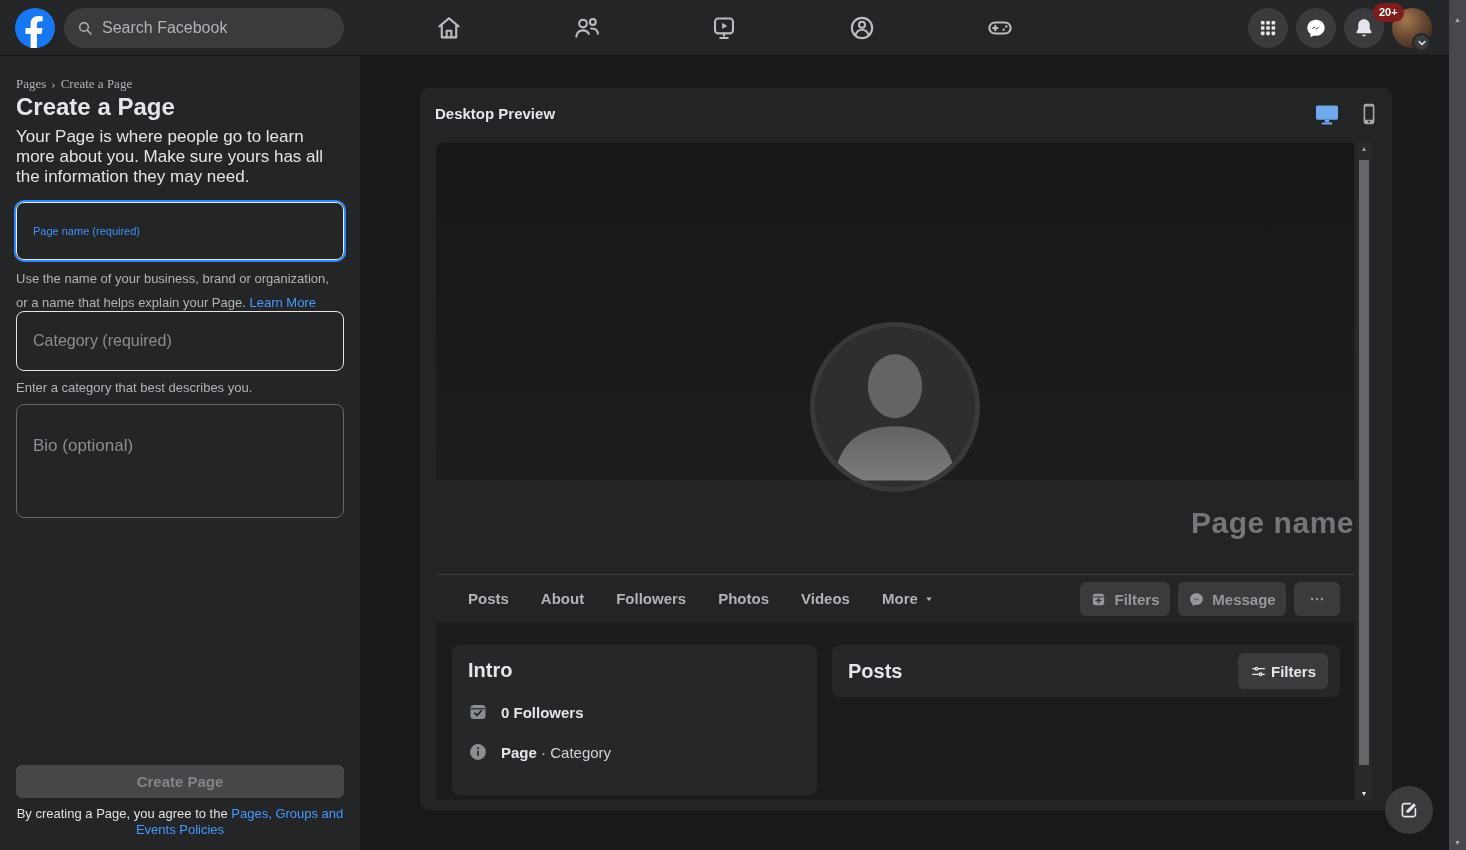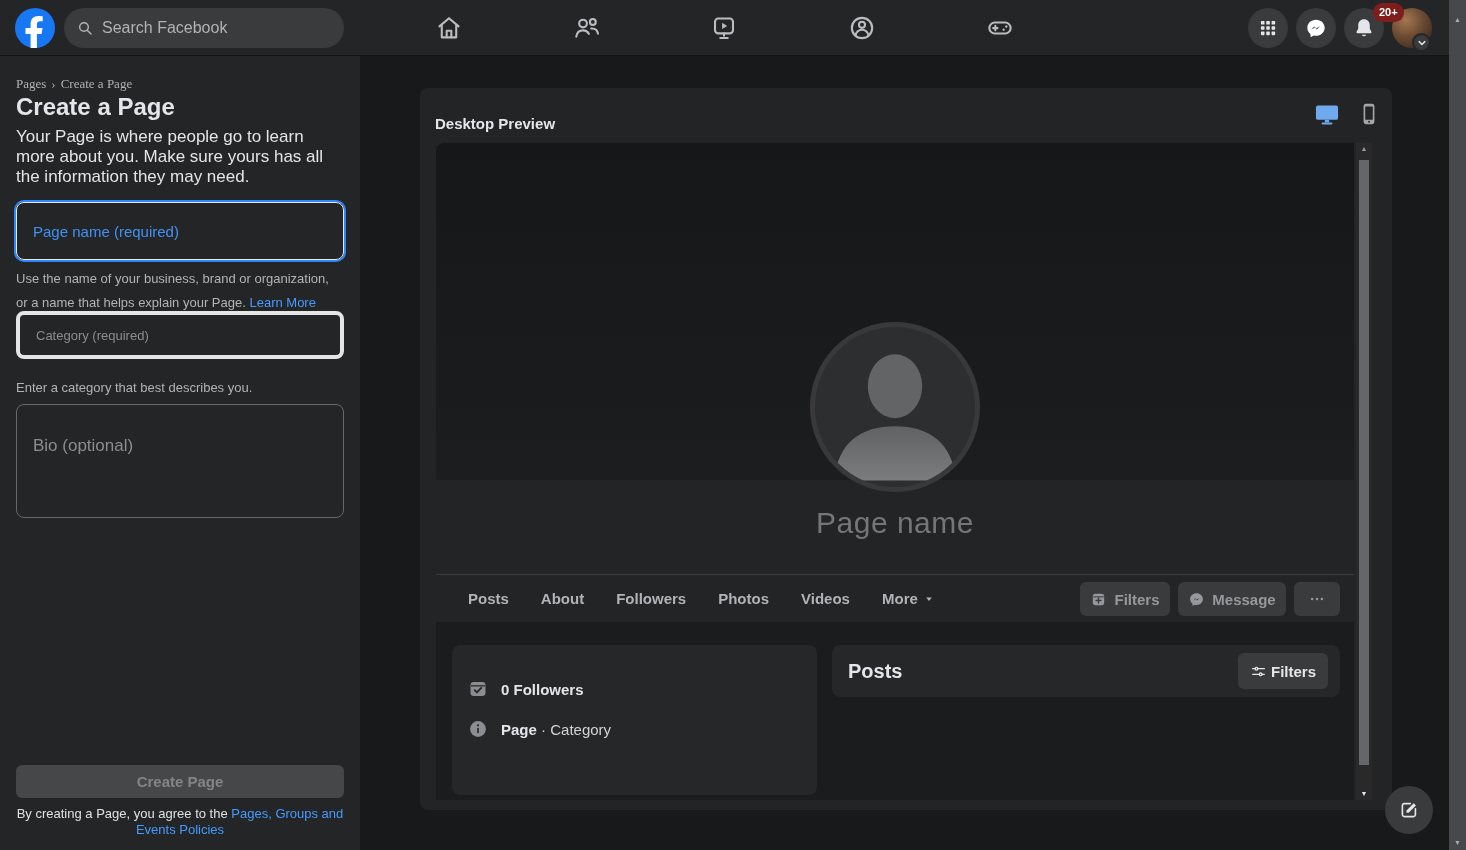--- a/index.html
+++ b/index.html
@@ -37,46 +37,46 @@
   
   .sidebar { position:absolute; left:0; top:56px; width:360px; height:794px; background:#242526; }
   .sb { position:absolute; left:16px; width:328px; }
   .crumbs { top:20px; font-size:13px; color:#b0b3b8; display:flex; gap:5px; }
   .crumbs span { cursor:default;font-family:Liberation Serif, serif; }
   .sb-title { top:37px; font-size:24px; font-weight:700; color:#e4e6eb; }
   .sb-desc { top:71px; font-size:17px; line-height:20px; color:#e2e4e8; }
   .field { border-radius:8px; display:flex; align-items:center; padding:0 16px; background:transparent; }
   .field-name {
     top:146px; height:58px; border:1px solid #e8eaed; box-shadow:0 0 0 2px #2d88ff;
-    color:#4191f5; font-size:15px;
-  }
-  .field-cat { top:255px; height:48px; border:4px solid #e5e5e5; color:#8a8d91; font-size:13px; }
+    color:#4191f5; font-size:11px;
+  }
+  .field-cat { top:255px; height:60px; border:1px solid #e5e5e5; color:#8a8d91; font-size:16px; }
   .field-bio { top:348px; height:114px; border:1px solid #65676b; color:#8a8d91; font-size:17px; align-items:flex-start; padding-top:31px; }
   .helper { font-size:13px; line-height:24px; color:#b0b3b8; }
   .help-name { top:211px; }
   .help-cat { top:320px; }
   .help-bio { top:471px; }
   .link { color:#4599ff; cursor:pointer; }
   .create-btn {
     top:709px; height:33px; border:none; border-radius:6px; background:#454748;
     color:#828589; font-size:15px; font-weight:700; display:flex; align-items:center; justify-content:center;
     font-family:"Liberation Sans", sans-serif; width:328px;
   }
   .policy { top:750px; font-size:13px; line-height:15.5px; text-align:center; color:#dfe1e5; }
 
   
   .card { position:absolute; left:420px; top:88px; width:972px; height:722px; background:#232425; border-radius:8px; }
-  .card-title { position:absolute; left:15px; top:17px; font-size:15px; font-weight:700; color:#e4e6eb;margin-top:10px; }
+  .card-title { position:absolute; left:15px; top:17px; font-size:15px; font-weight:700; color:#e4e6eb; }
   .dev-toggle { position:absolute; top:13px; width:26px; height:26px; }
   .dev-desktop{ left:894px; } .dev-mobile{ left:936px; }
 
   .viewport { position:absolute; left:16px; top:55px; width:918px; height:657px; border-top-left-radius:8px; overflow:hidden; background:#1b1c1d; }
   .cover { position:absolute; left:0; top:0; width:918px; height:337px; background:linear-gradient(#161718,#1c1d1e); }
   .strip { position:absolute; left:0; top:337px; width:918px; height:142px; background:#232425; }
-  .pv-name { position:absolute; left:0; top:26px; width:918px; text-align:center; font-size:30px; font-weight:400; color:#747679; letter-spacing:.5px; }
+  .pv-name { position:absolute; left:0; top:26px; width:918px; text-align:right; font-size:30px; font-weight:700; color:#747679; letter-spacing:.5px; }
   .avatar-big {
     position:absolute; left:374px; top:179px; width:170px; height:170px; border-radius:50%;
     background:#2d2e2f; border:5px solid #39393a; overflow:hidden; z-index:2;
   }
   .tabsrow { position:absolute; left:0; top:94px; width:918px; height:48px; border-top:1px solid #3b3c3d; display:flex; align-items:center; padding-left:16px; }
   .tab { padding:0 16px; font-size:15px; font-weight:700; color:#b0b3b8; height:48px; display:flex; align-items:center; gap:6px; }
   .pv-btn {
     position:absolute; top:102px; height:34px; border-radius:6px; background:#3a3b3c; color:#96989d;
     font-size:15px; font-weight:700; display:flex; align-items:center; justify-content:center; gap:7px; z-index:2;
   }
@@ -311,20 +311,21 @@
           <svg width="18" height="18" viewBox="0 0 24 24" fill="currentColor">
             <circle cx="5.5" cy="12" r="1.7"></circle>
               <circle cx="12" cy="12" r="1.7"></circle>
               <circle cx="18.5" cy="12" r="1.7"></circle>
           </svg>
         </div>
       </div>
 
       <div class="pv-content">
         <div class="intro-card">
+          <div class="intro-title">Intro</div>
           <div class="intro-row">
             <svg width="20" height="20" viewBox="0 0 24 24">
               <rect x="3" y="3.5" width="18" height="17" rx="4" fill="#8a8d91"></rect>
               <path d="M3.4 8.2h17.2" stroke="#262728" stroke-width="1.5"></path>
               <path d="M8 13.4l2.7 2.7 5.2-5.4" stroke="#262728" stroke-width="2.2" fill="none" stroke-linecap="round" stroke-linejoin="round"></path>
             </svg>
             <span class="txt">0 Followers</span>
           </div>
           <div class="intro-row">
             <svg width="20" height="20" viewBox="0 0 24 24">

